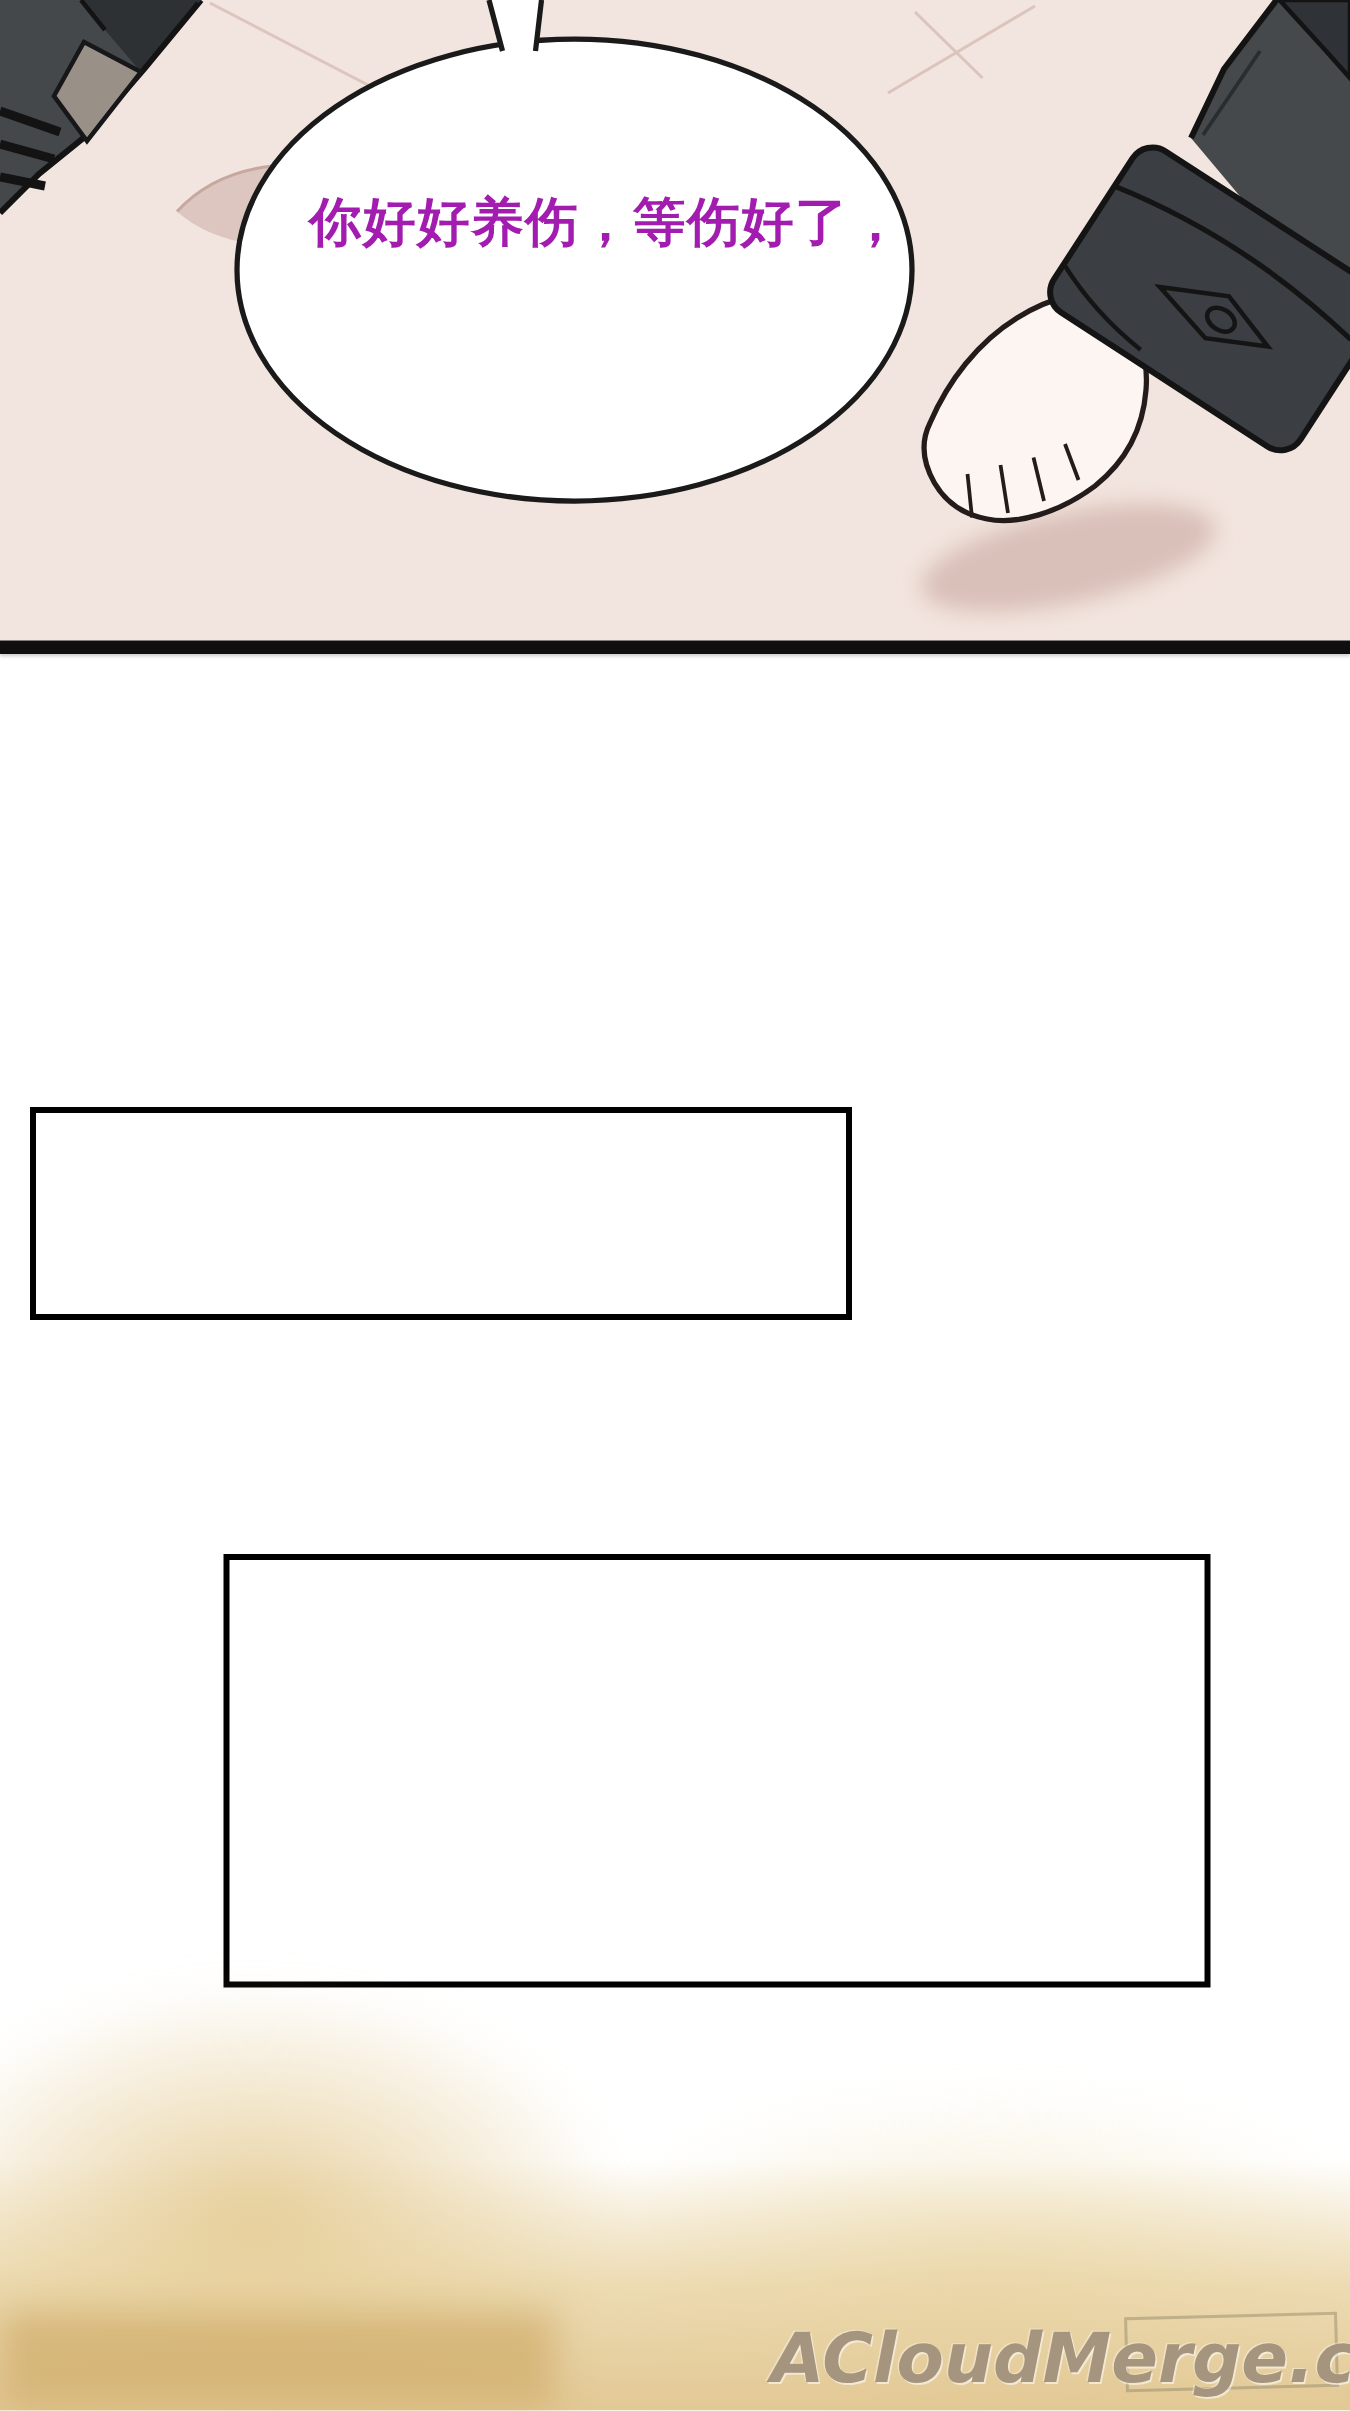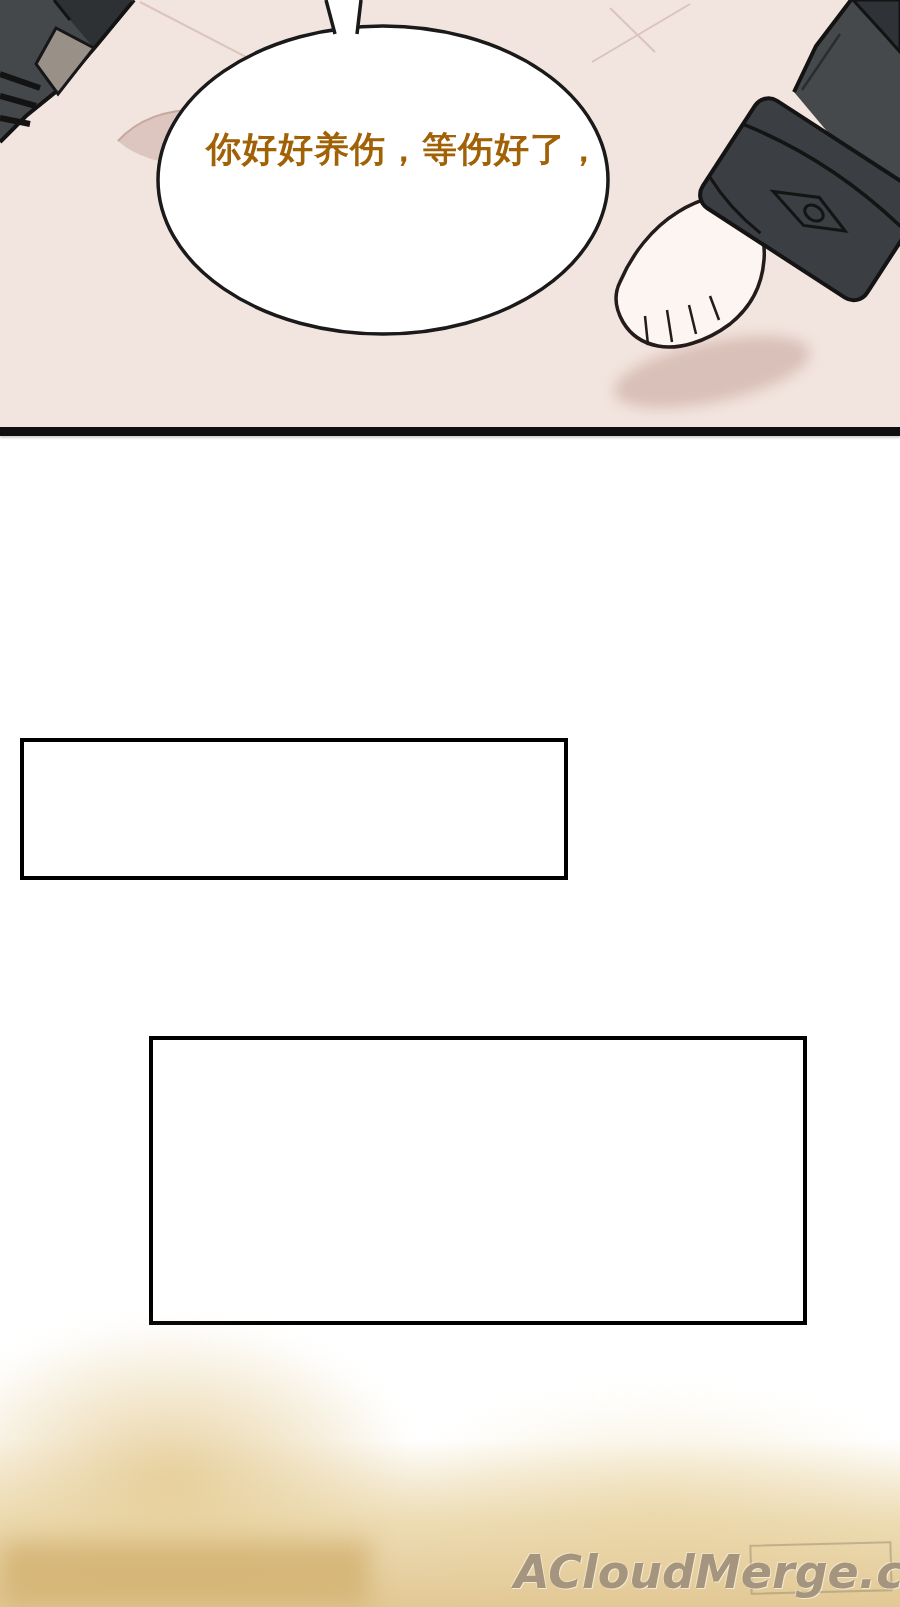--- a/index.html
+++ b/index.html
@@ -10,21 +10,21 @@
   }
   .page{position:absolute;inset:0;}
   
   .panel{
     position:absolute;left:0;top:0;width:900px;height:427px;
     background:var(--panel-bg,#f2e4de);
   }
   .panel svg{position:absolute;left:0;top:0;}
   .bubble-text{
     position:absolute;left:206px;top:116px;width:420px;
-    font-size:35px;font-weight:bold;color:#a16207;
+    font-size:35px;font-weight:bold;color:#a21caf;
     line-height:66px;letter-spacing:1px;white-space:nowrap;
   }
   
   .divider{
     position:absolute;left:0;top:427px;width:900px;height:9px;
     background:var(--divider-black,#0f0f0f);
     box-shadow:0 2px 2px rgba(120,120,120,.35);
   }
   
   .pbox{

